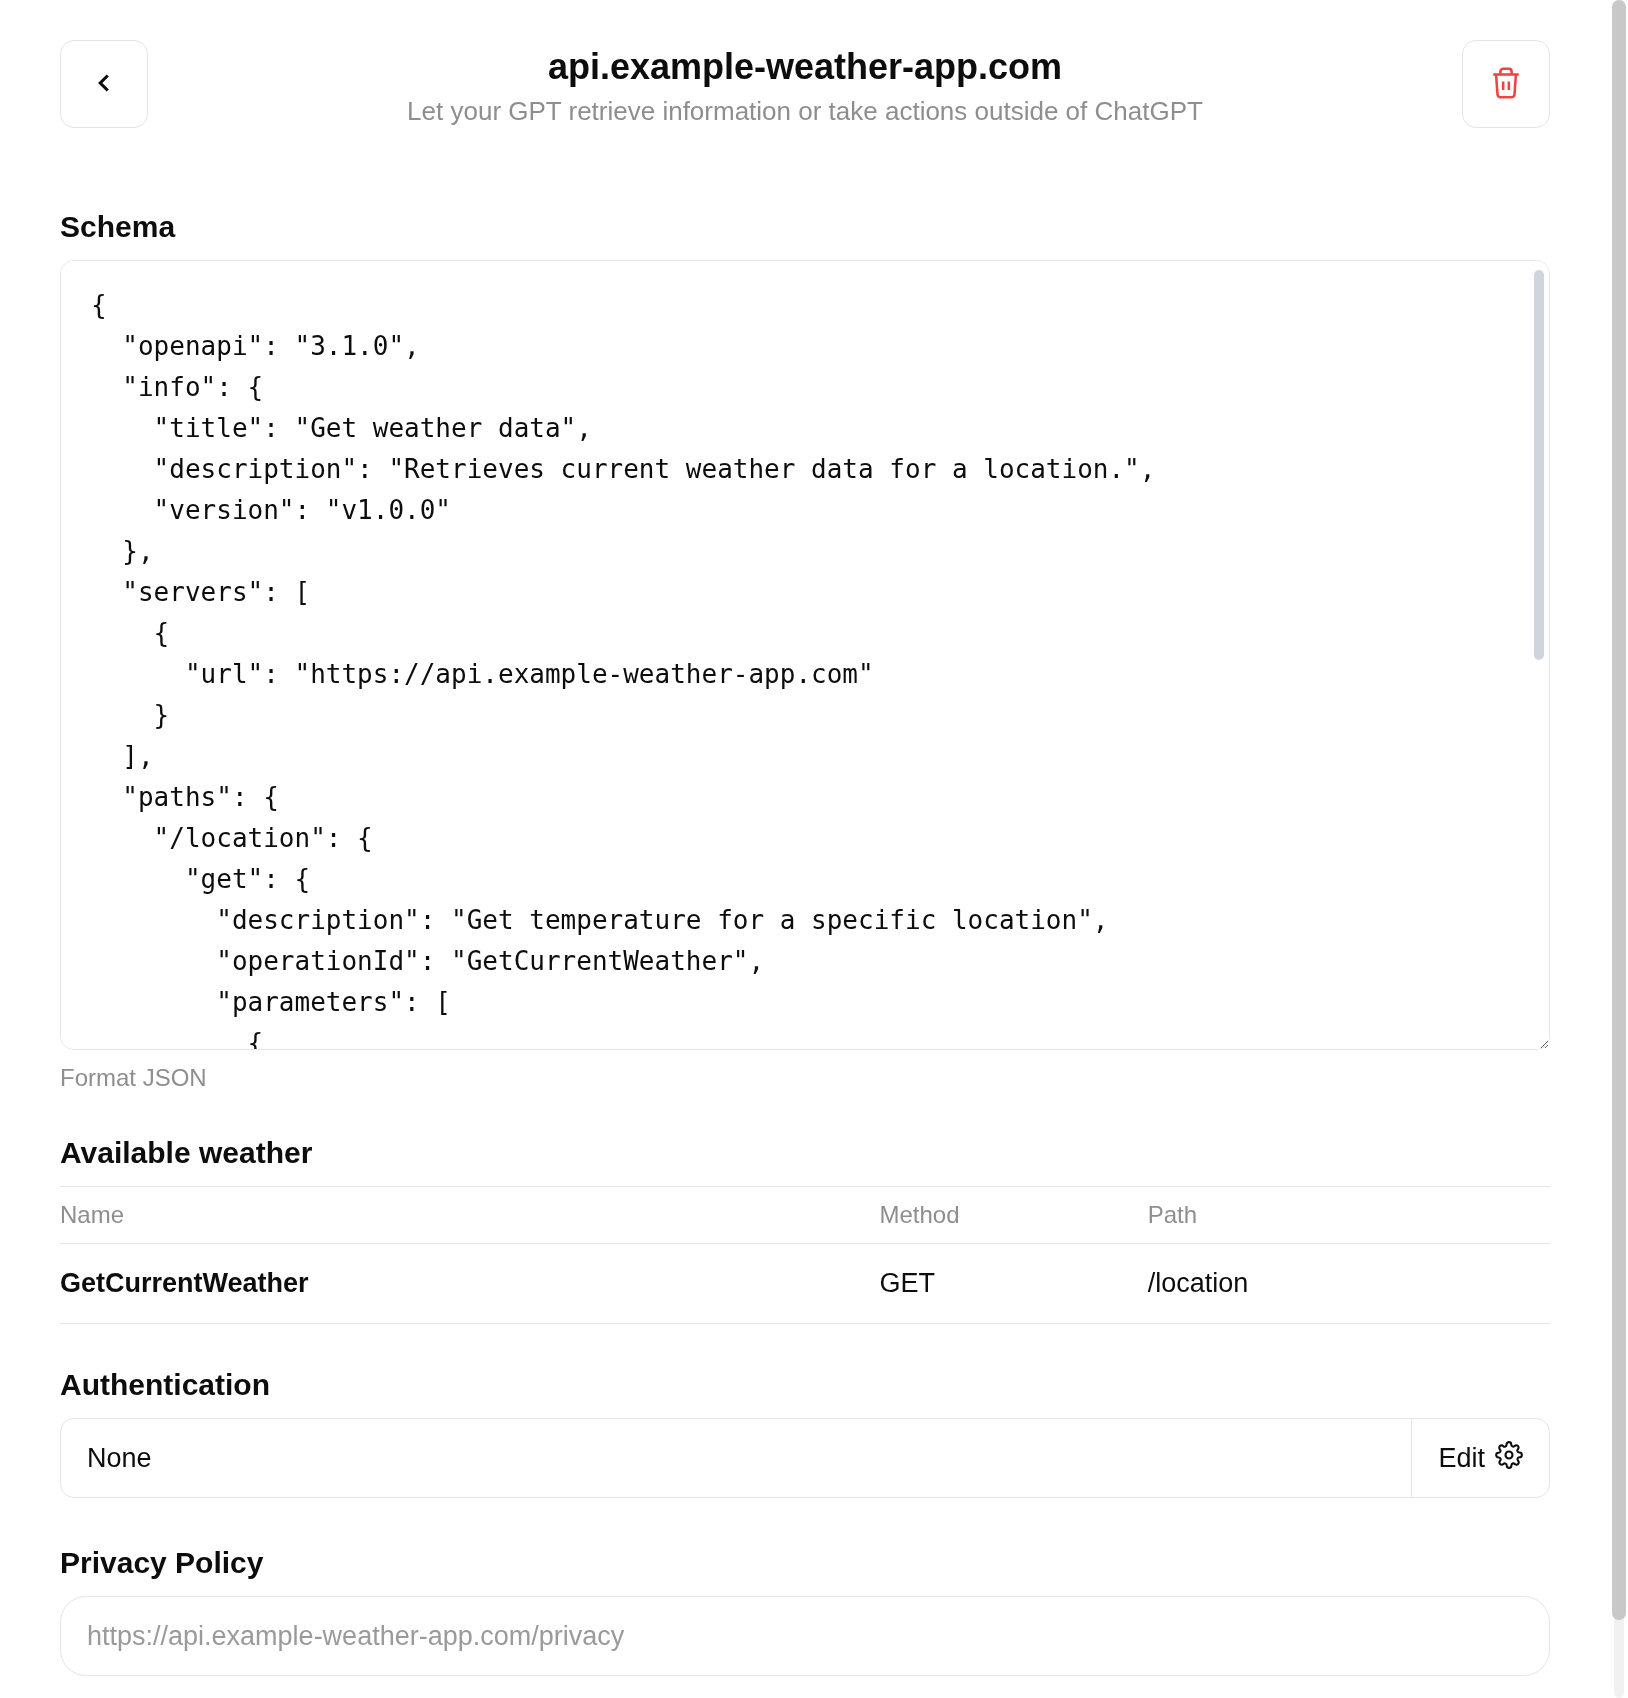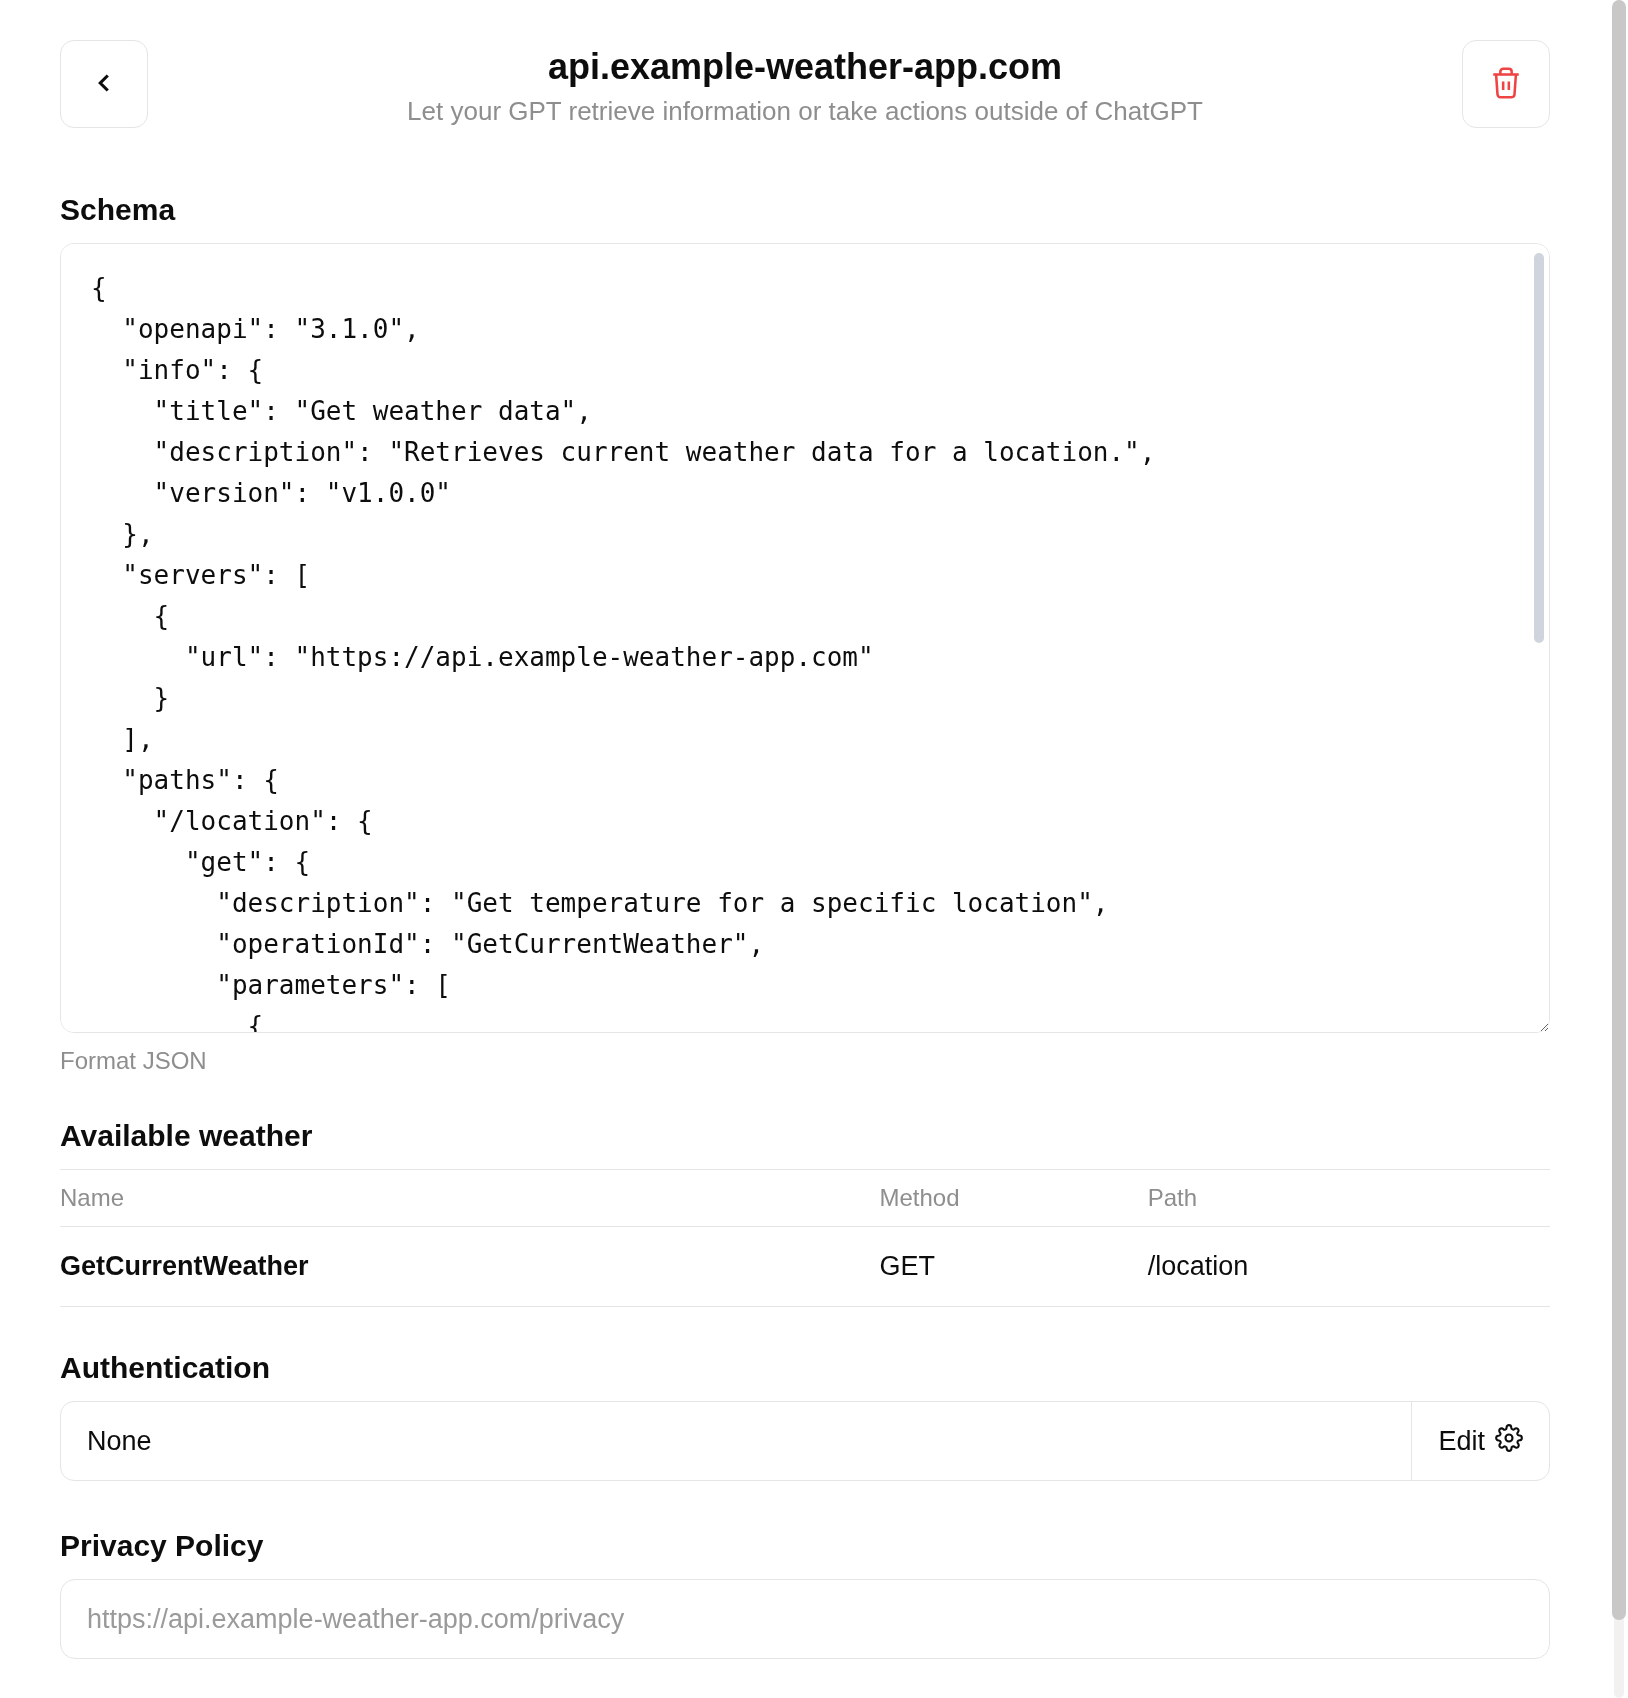--- a/index.html
+++ b/index.html
@@ -62,21 +62,21 @@
   }
   .title-block .title {
     font-size: 36px;
     font-weight: 700;
     color: #0d0d0d;
     margin-bottom: 8px;
   }
   .title-block .subtitle {
     font-size: 26px;
     color: #8e8e8e;
-    margin-bottom: 6px;
+    margin-bottom: 23px;
   }
   .title-block .learn {
     font-size: 26px;
     font-weight: 600;
     color: #8e8e8e;
     cursor: pointer;
   }
   .trash-btn {
     width: 88px;
     height: 88px;
@@ -176,21 +176,21 @@
     gap: 10px;
     font-size: 27px;
     font-weight: 500;
     cursor: pointer;
   }
   .auth-edit svg { width: 28px; height: 28px; stroke: #0d0d0d; stroke-width: 1.8; fill: none; }
   .privacy-input {
     width: 100%;
     height: 80px;
     border: 1.5px solid #e5e5e5;
-    border-radius: 15px;
+    border-radius: 26px;
     padding: 12px 26px;
     font-size: 27px;
     color: #0d0d0d;
     outline: none;
   }
   .privacy-input::placeholder { color: #9a9a9a; }
 </style>
 </head>
 <body>
 

